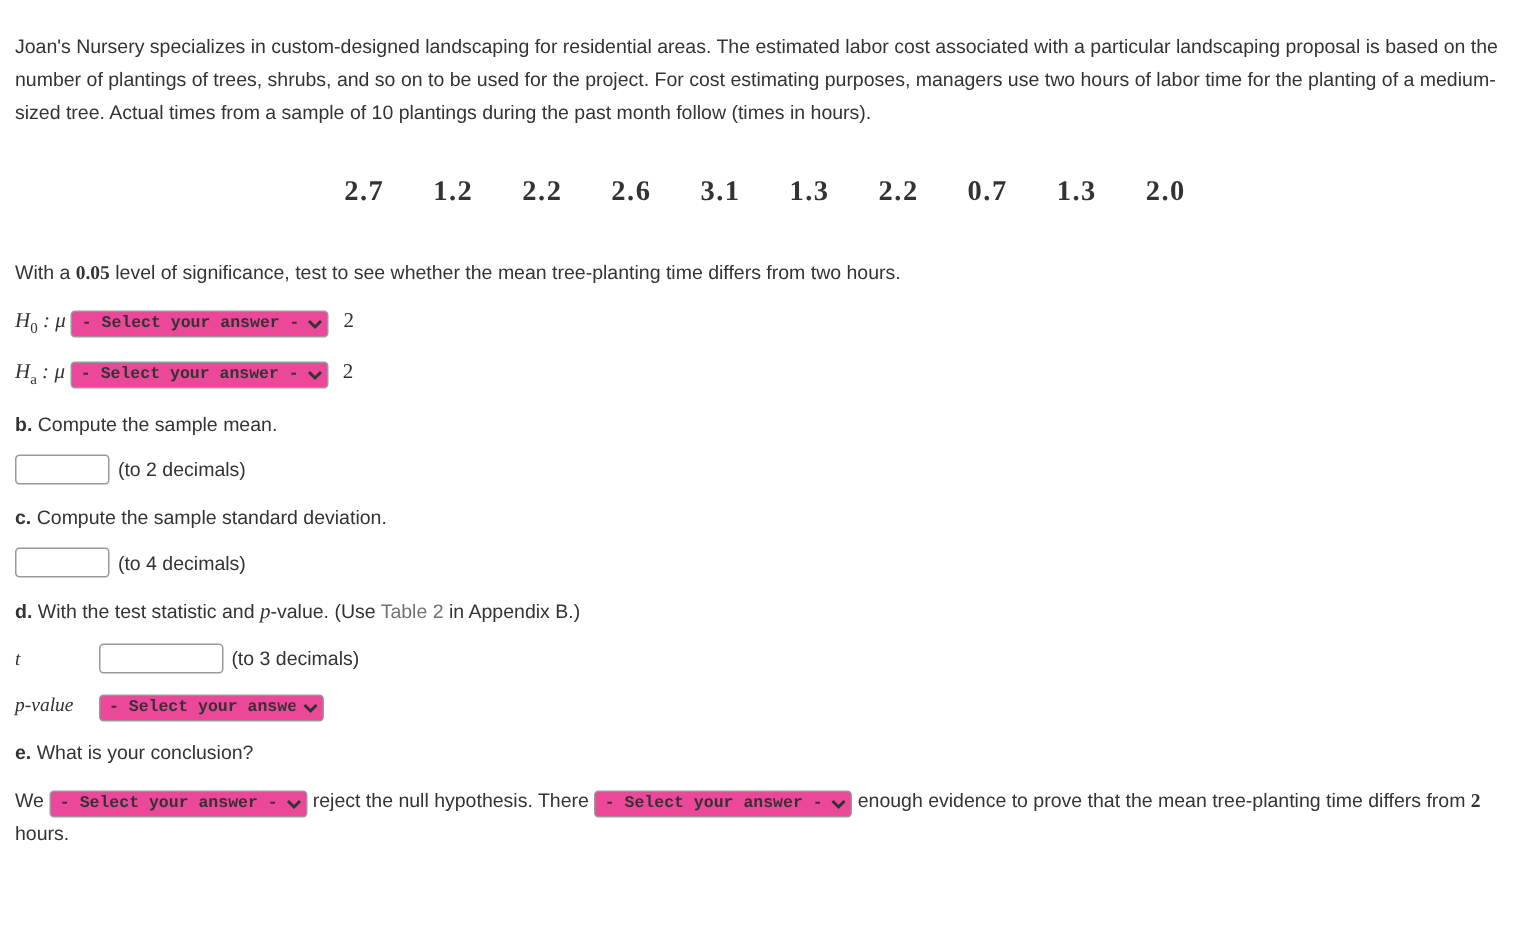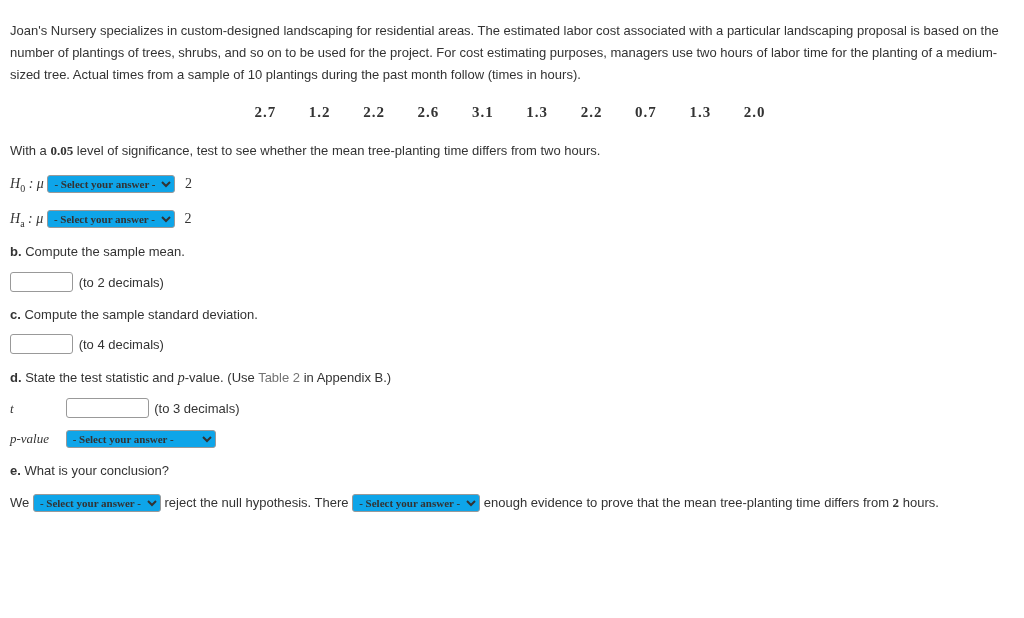--- a/index.html
+++ b/index.html
@@ -17,23 +17,23 @@
     margin-bottom: 10px;
   }
   .data-row {
     text-align: center;
     font-weight: bold;
     margin: 14px 0;
     letter-spacing: 1px;
   }
   .data-row span {
     display: inline-block;
-    margin: 0 14px;
+    margin: 12px 14px;
     font-family: "Times New Roman", serif;
-    font-size: 15px;
+    font-size: 19px;
   }
   .q-line {
     margin: 10px 0 6px 0;
   }
   .part-label {
     font-weight: bold;
   }
   .hyp-row {
     margin: 10px 0;
   }
@@ -43,25 +43,25 @@
     font-size: 14px;
     text-align: center;
   }
   .sub {
     vertical-align: sub;
     font-size: 10px;
     font-style: normal;
   }
   select.answer-select {
     font-size: 11px;
-    background: #0ea5e9;
+    background: #ec4899;
     border: 1px solid #999;
     border-radius: 3px;
     padding: 1px 2px;
-    font-family: Liberation Serif, serif;
+    font-family: Liberation Mono, monospace;
     font-weight: bold;
     color: #333;
     appearance: auto;
   }
   input.text-input {
     width: 55px;
     border: 1px solid #999;
     border-radius: 3px;
     height: 16px;
     padding: 1px 3px;
@@ -153,21 +153,21 @@
     <span class="part-label">c.</span>
     <span>Compute the sample standard deviation.</span>
   </div>
   <div class="d-row">
     <input class="text-input" type="text" style="">
     <span class="hint">(to 4 decimals)</span>
   </div>
 
   <div class="q-line">
     <span class="part-label">d.</span>
-    <span>State the test statistic and </span><span class="math">p</span><span>-value. (Use </span><a href="#" class="table-link">Table 2</a><span> in Appendix B.)</span>
+    <span>With the test statistic and </span><span class="math">p</span><span>-value. (Use </span><a href="#" class="table-link">Table 2</a><span> in Appendix B.)</span>
   </div>
 
   <div class="d-row">
     <span class="d-label">t</span>
     <input class="text-input-wide" type="text" style="">
     <span class="hint">(to 3 decimals)</span>
   </div>
   <div class="d-row">
     <span class="d-label">p-value</span>
     <select class="answer-select" style="width:150px;">

